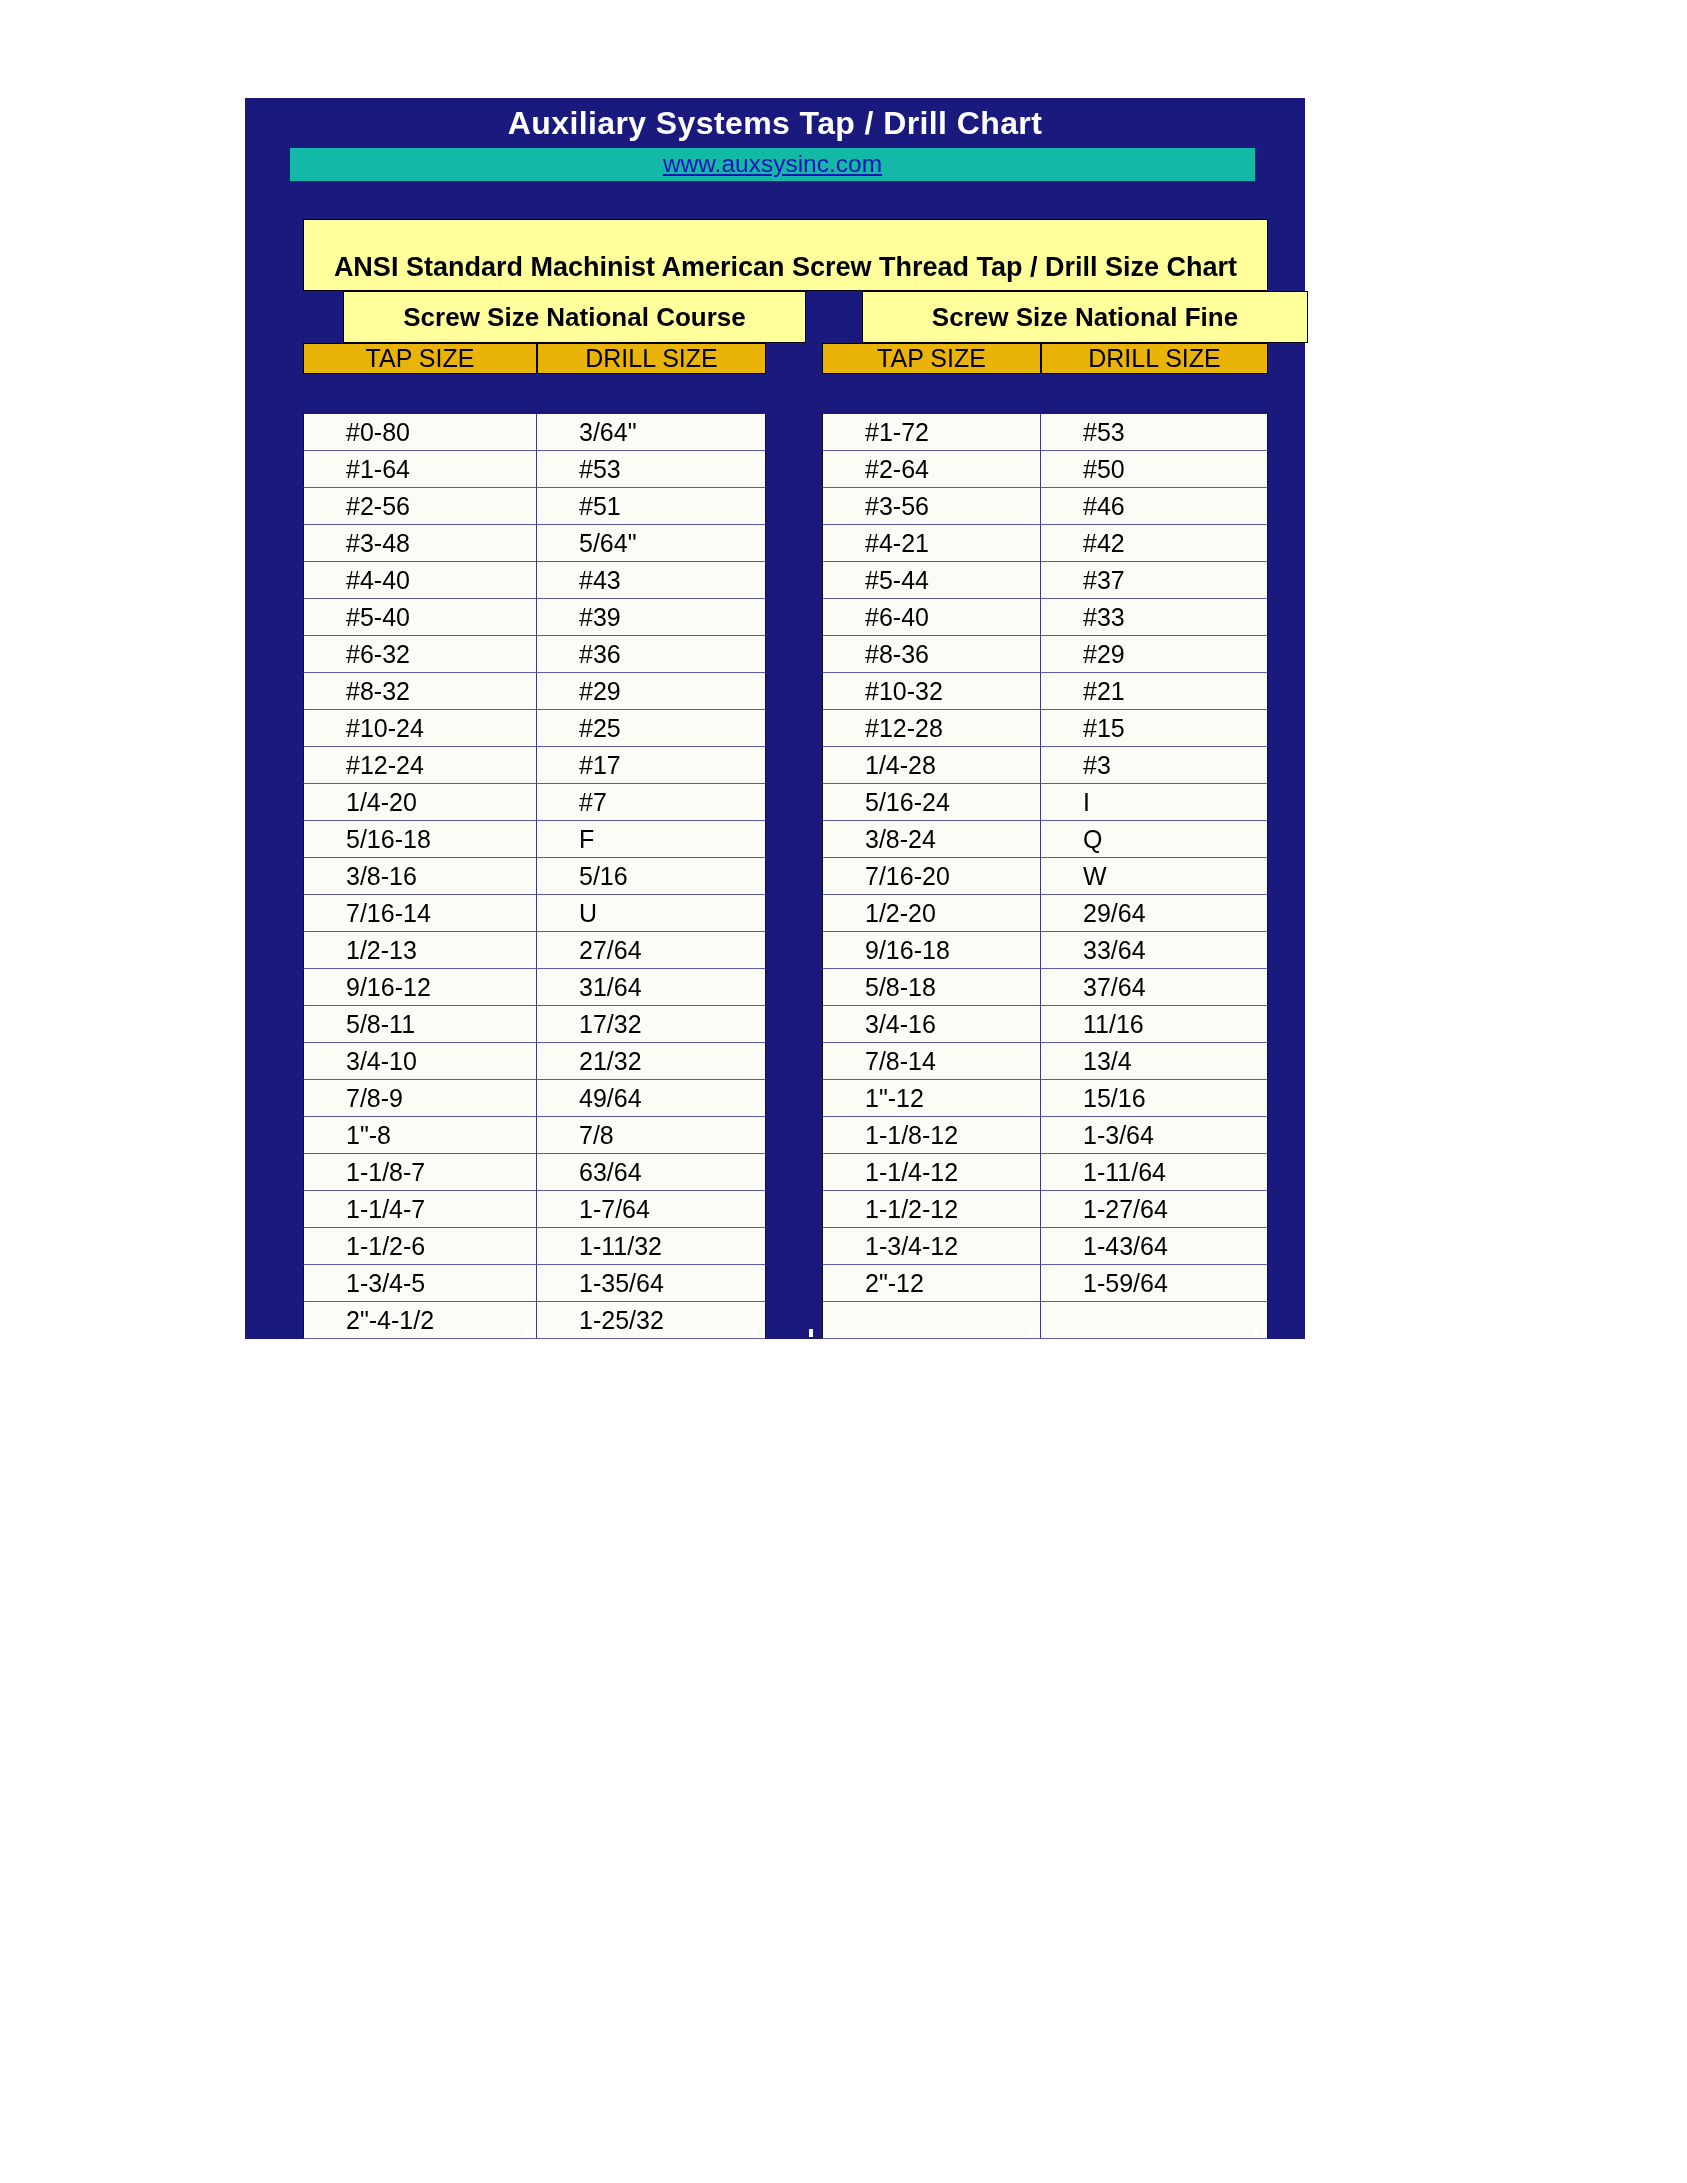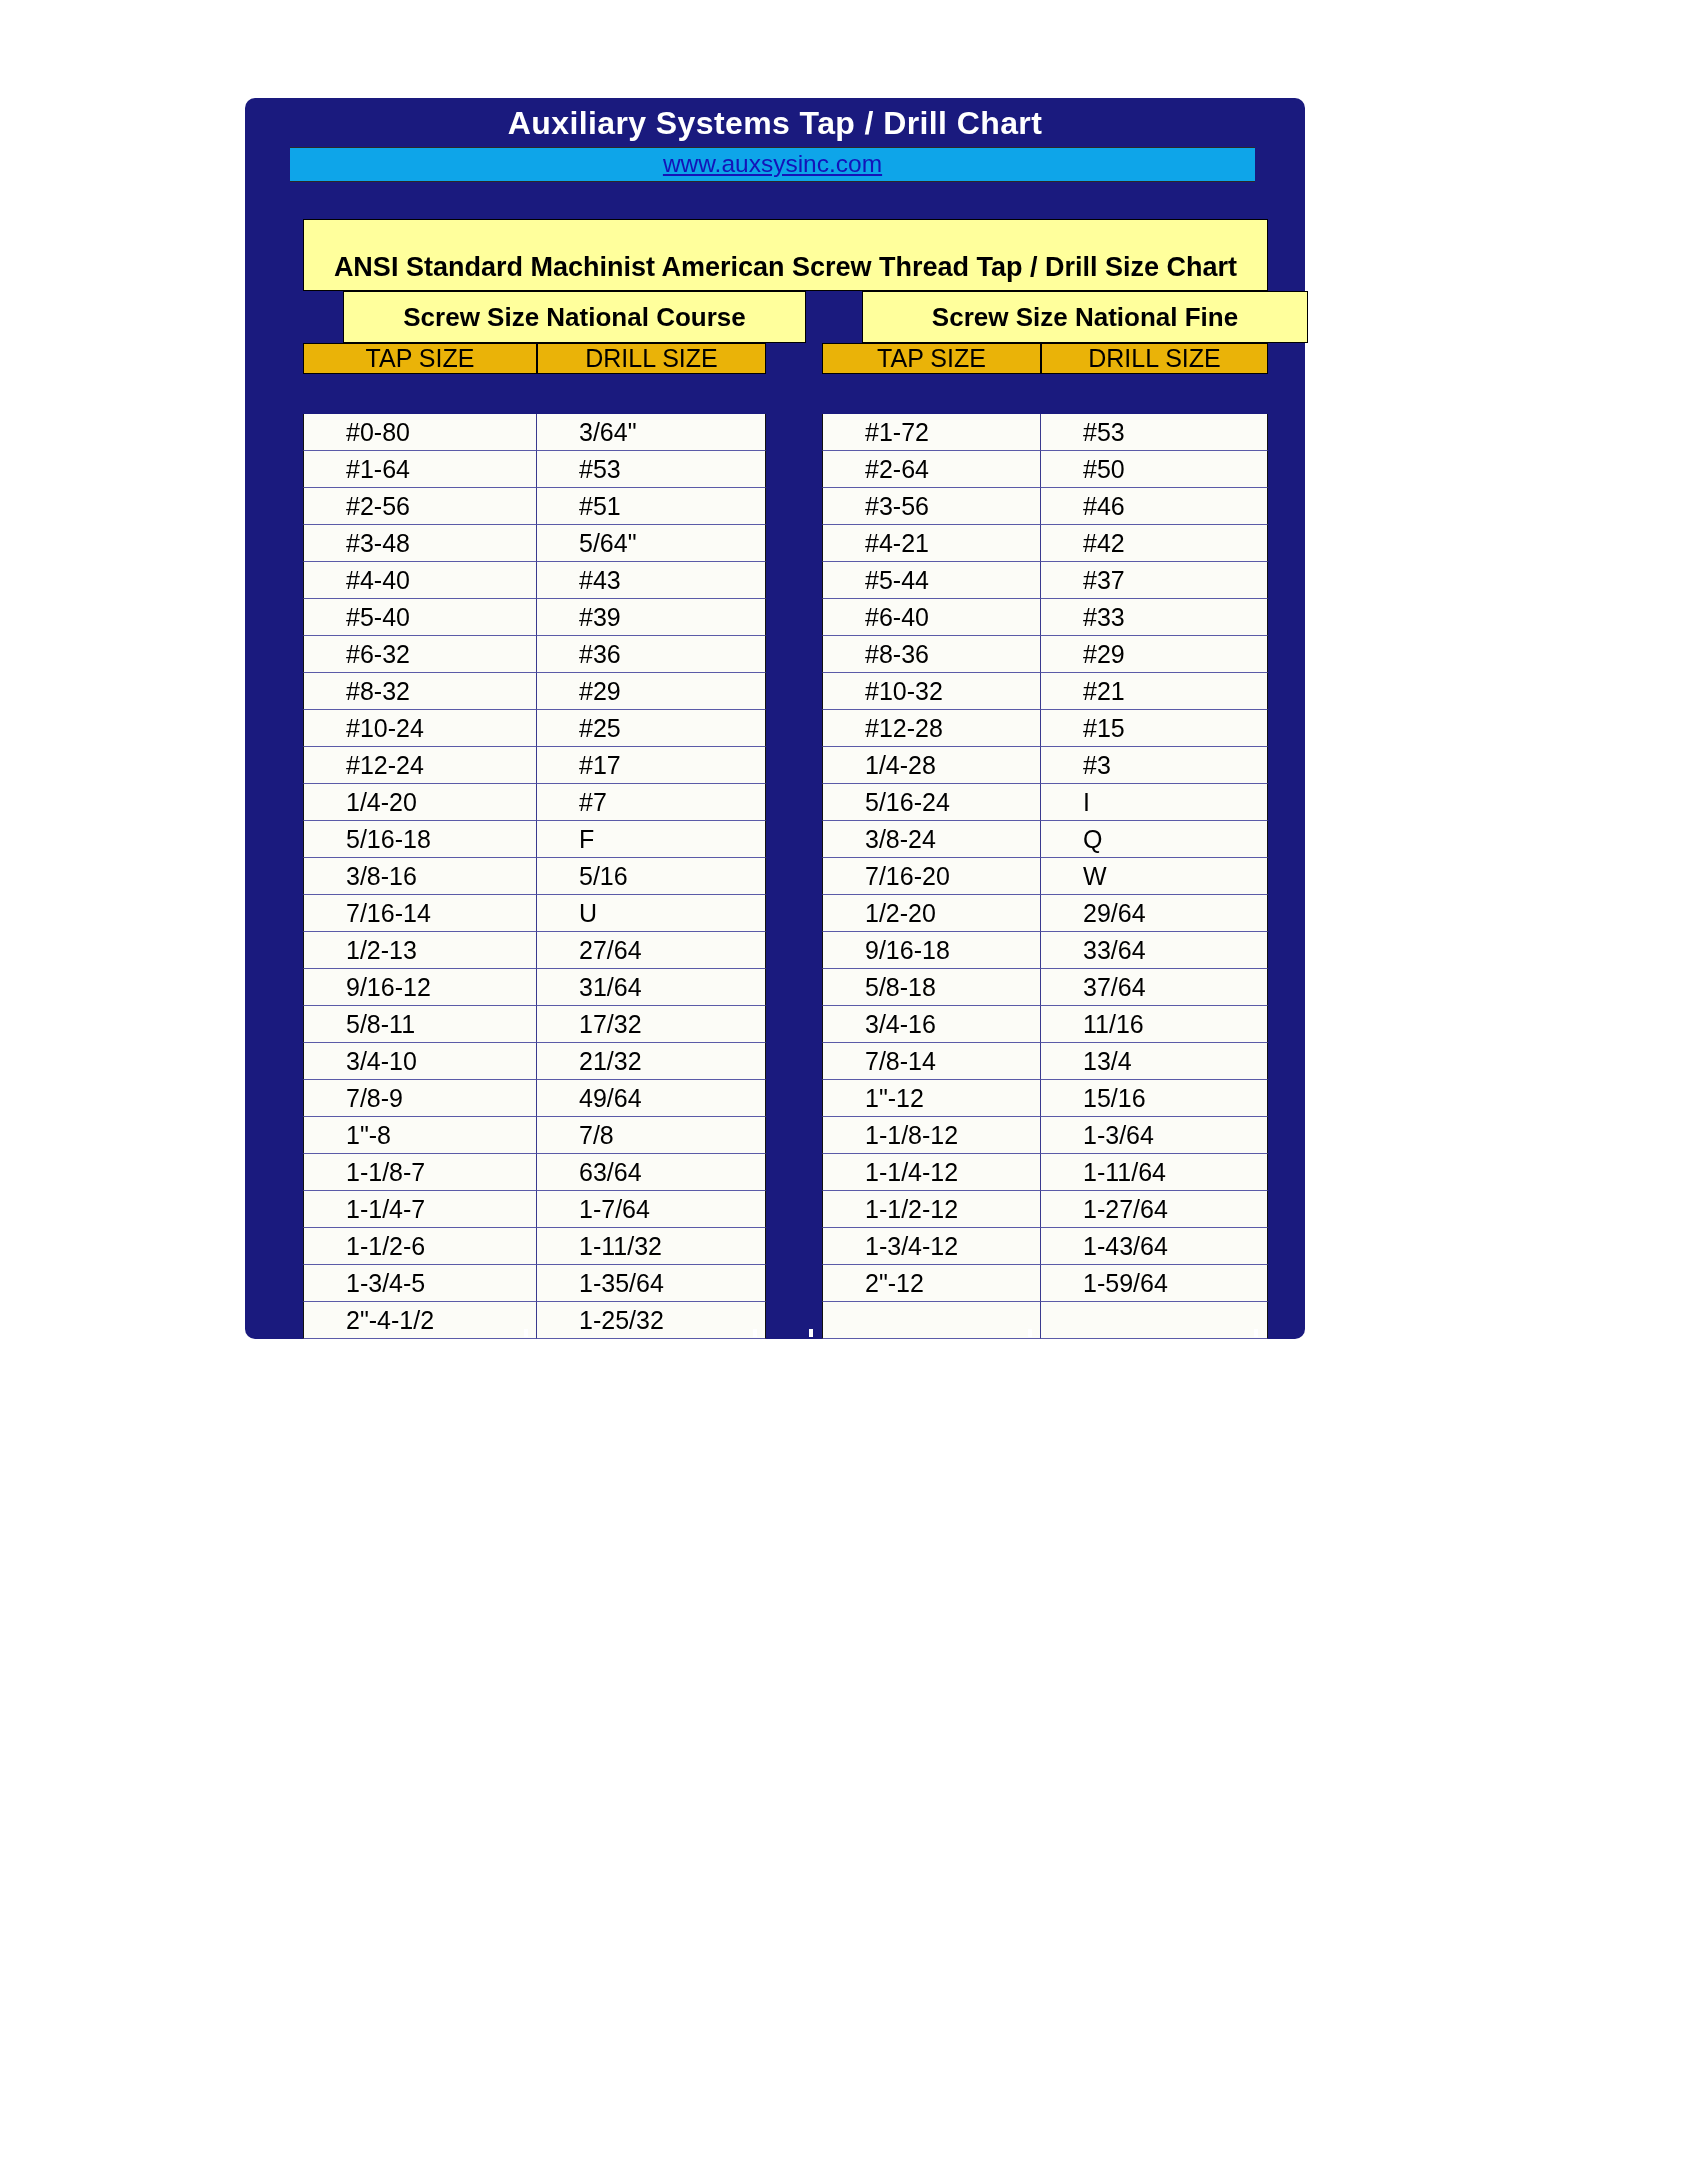--- a/index.html
+++ b/index.html
@@ -8,32 +8,31 @@
     background:#ffffff;
     font-family:"Liberation Sans", sans-serif;
     position:relative;
     overflow:hidden;
   }
   .chart {
     position:absolute; left:245px; top:98px;
     width:1060px; height:1241px;
     background:#1A1A7E;
     box-sizing:border-box;
-    border-radius:10px;
   }
   .chart-title {
     height:49px; line-height:51px;
     text-align:center;
     color:#ffffff; font-weight:bold; font-size:32px;
     letter-spacing:0.4px;
   }
   .url-band {
     position:absolute; left:45px; top:49px;
     width:965px; height:35px;
-    background:#0ea5e9;
+    background:#14b8a6;
     border-top:1.7px solid #2a2a2a; border-bottom:1.7px solid #2a2a2a;
     box-sizing:border-box;
     text-align:center;
   }
   .web-link {
     display:inline-block;
     font-size:24.5px; line-height:31px;
     color:#1414B8; text-decoration:underline;
     cursor:pointer;
   }

